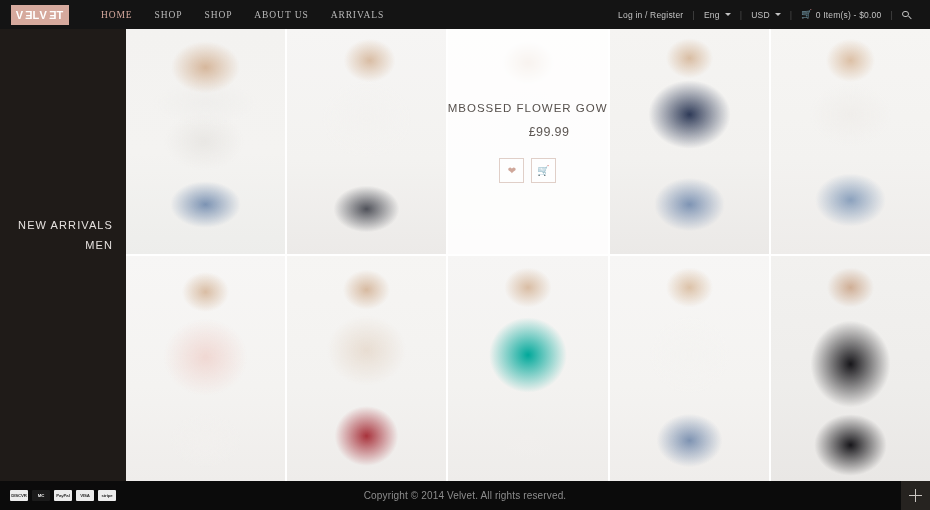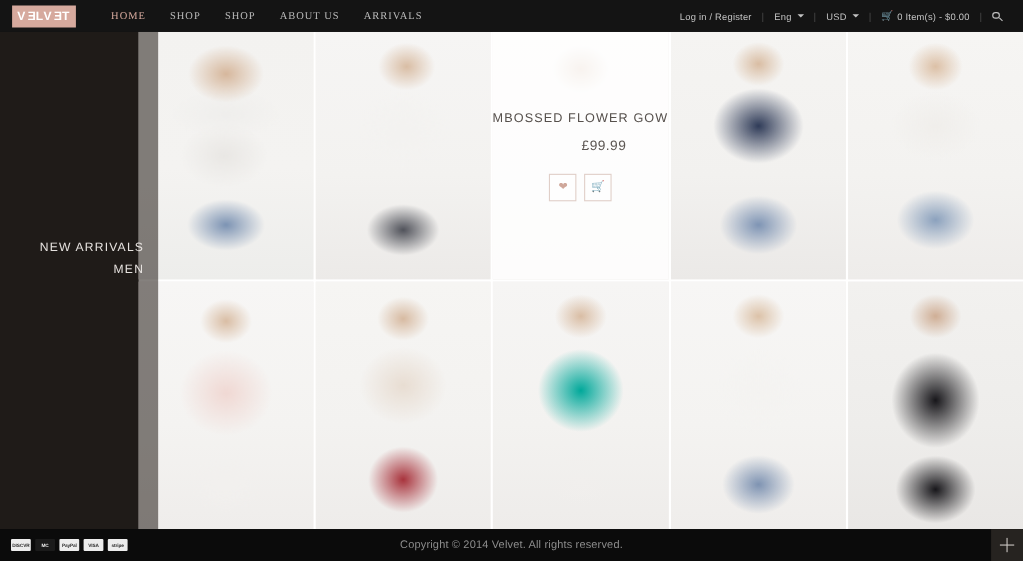--- a/index.html
+++ b/index.html
@@ -65,21 +65,21 @@
   }
   .search-ico .handle {
     position: absolute; right: 0; bottom: 0;
     width: 3.6px; height: 1.2px; background: #c3c3c3;
     transform: rotate(45deg); transform-origin: right bottom;
   }
 
   
   .sidebar {
     position: absolute; top: 29px; left: 0;
-    width: 144px; height: 452px;
+    width: 126px; height: 452px;
     overflow: hidden;
     z-index: 20;
   }
   .sidebar .photo {
     position: absolute; inset: 0;
     background:
       radial-gradient(ellipse 60% 34% at 46% 22%, rgba(206,176,152,.55) 0%, rgba(130,104,88,.25) 55%, rgba(0,0,0,0) 78%),
       radial-gradient(ellipse 22% 14% at 52% 17%, rgba(232,208,188,.55) 0%, rgba(0,0,0,0) 72%),
       radial-gradient(ellipse 40% 20% at 30% 30%, rgba(150,112,78,.45) 0%, rgba(0,0,0,0) 70%),
       radial-gradient(ellipse 70% 26% at 50% 48%, rgba(214,196,182,.40) 0%, rgba(0,0,0,0) 75%),

